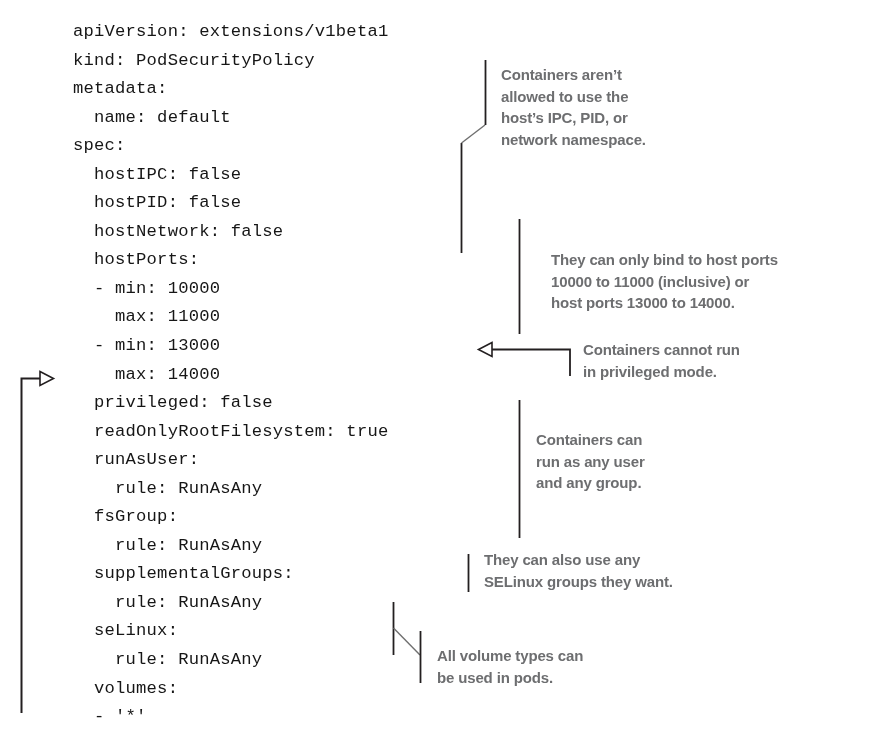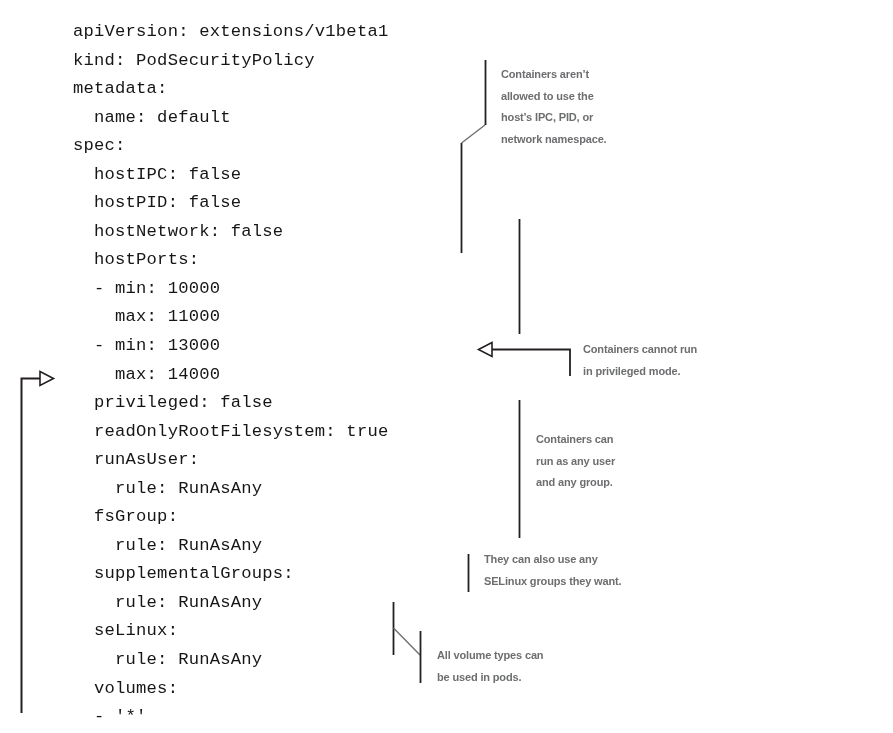--- a/index.html
+++ b/index.html
@@ -28,21 +28,21 @@
     color: #161616;
     white-space: pre;
   }
   #code-listing .ln { display: block; height: 28.55px; }
 
   
   .callout {
     position: absolute;
     font-family: "Liberation Sans", sans-serif;
     font-weight: bold;
-    font-size: 11px;
+    font-size: 15px;
     line-height: 21.6px;
     color: #6d6e70;
     white-space: pre-line;
     letter-spacing: -0.15px;
   }
 
   
   #connectors {
     position: absolute;
     left: 0; top: 0;
@@ -93,20 +93,23 @@
       <path d="M393.5 628 L420 655" fill="none" stroke="#6f6f6f" stroke-width="1.4"></path>
       <path d="M420.5 631 L420.5 683" fill="none" stroke="#231f20" stroke-width="1.8"></path>
     </g>
   </svg>
 
   <div class="callout" style="left:501px; top:64px;">Containers aren’t
 allowed to use the
 host’s IPC, PID, or
 network namespace.</div>
 
+  <div class="callout" style="left:551px; top:249px;">They can only bind to host ports
+10000 to 11000 (inclusive) or
+host ports 13000 to 14000.</div>
 
   <div class="callout" style="left:536px; top:429px;">Containers can
 run as any user
 and any group.</div>
 
   <div class="callout" style="left:583px; top:339px;">Containers cannot run
 in privileged mode.</div>
 
   <div class="callout" style="left:484px; top:549px;">They can also use any
 SELinux groups they want.</div>

